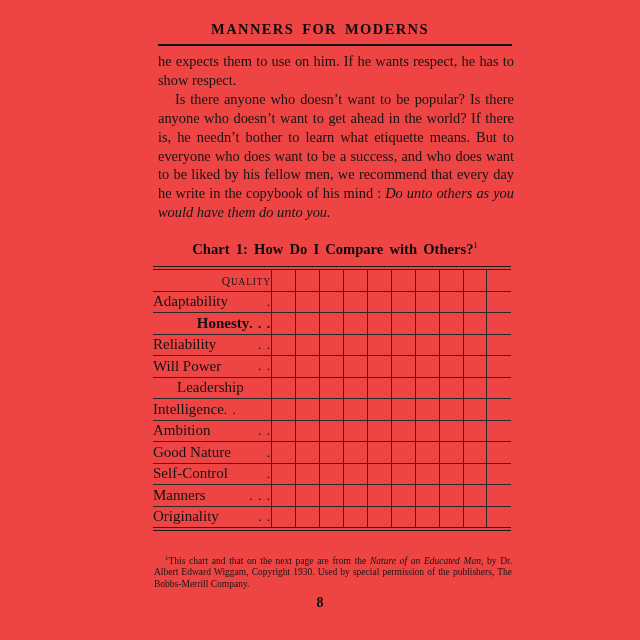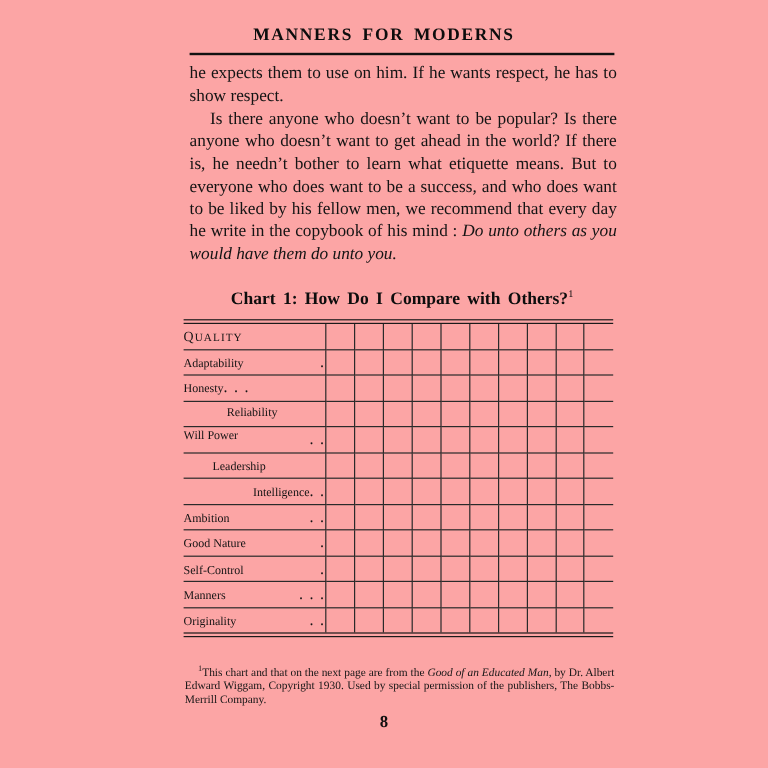--- a/index.html
+++ b/index.html
@@ -14,21 +14,21 @@
     overflow: hidden;
     font-family: "Liberation Serif", "DejaVu Serif", serif;
     color: #131313;
     -webkit-font-smoothing: antialiased;
   }
 
   .page {
     position: relative;
     width: 640px;
     height: 640px;
-    background: #fca5a5;
+    background: #ef4444;
     box-sizing: border-box;
   }
 
   
   .running-head {
     position: absolute;
     left: 0;
     right: 0;
     top: 20px;
     text-align: center;
@@ -135,35 +135,35 @@
     width: 118px;
     border-right: 1.5px solid #222;
     padding-left: 3px;
     padding-right: 4px;
     white-space: nowrap;
     overflow: hidden;
   }
   td.head-label-cell {
     width: 118px;
     border-right: 1.5px solid #222;
-    text-align: left;
+    text-align: right;
     padding-right: 16px;
   }
   .quality-head {
     font-size: 9.3px;
     letter-spacing: 0.9px;
     text-transform: uppercase;
     color: #151515;
   }
   .quality-head .cap {
     font-size: 11.6px;
   }
   .row-label {
     display: inline-block;
-    font-size: 10px;
+    font-size: 15px;
     color: #131313;
   }
   .leader {
     display: inline-block;
     font-size: 13.4px;
     color: #131313;
     letter-spacing: 1px;
   }
   td.grid-cell {
     
@@ -253,39 +253,39 @@
             <td class="grid-cell"></td>
             <td class="grid-cell"></td>
             <td class="grid-cell"></td>
             <td class="grid-cell"></td>
             <td class="grid-cell"></td>
             <td class="grid-cell"></td>
             <td class="grid-cell"></td>
           </tr>
           <tr>
             <td class="label-cell" style="display: table-cell;">
-              <span style="display: flex; align-items: baseline; justify-content: flex-start; width: 100%;">
+              <span style="display: flex; align-items: baseline; justify-content: flex-end; width: 100%; font-weight: bold;">
                 <span class="row-label">Honesty</span>
                 <span class="leader">.   .   .</span>
               </span>
             </td>
             <td class="grid-cell"></td>
             <td class="grid-cell"></td>
             <td class="grid-cell"></td>
             <td class="grid-cell"></td>
             <td class="grid-cell"></td>
             <td class="grid-cell"></td>
             <td class="grid-cell"></td>
             <td class="grid-cell"></td>
             <td class="grid-cell"></td>
             <td class="grid-cell"></td>
           </tr>
           <tr>
             <td class="label-cell" style="display: table-cell;">
-              <span style="display: flex; align-items: center; justify-content: space-between; width: 100%; margin-left: 36px;">
+              <span style="display: flex; align-items: center; justify-content: space-between; width: 100%;">
                 <span class="row-label">Reliability</span>
                 <span class="leader">.   .</span>
               </span>
             </td>
             <td class="grid-cell"></td>
             <td class="grid-cell"></td>
             <td class="grid-cell"></td>
             <td class="grid-cell"></td>
             <td class="grid-cell"></td>
             <td class="grid-cell"></td>
@@ -325,21 +325,21 @@
             <td class="grid-cell"></td>
             <td class="grid-cell"></td>
             <td class="grid-cell"></td>
             <td class="grid-cell"></td>
             <td class="grid-cell"></td>
             <td class="grid-cell"></td>
             <td class="grid-cell"></td>
           </tr>
           <tr>
             <td class="label-cell" style="display: table-cell;">
-              <span style="display: flex; align-items: baseline; justify-content: flex-end; width: 100%;">
+              <span style="display: flex; align-items: baseline; justify-content: flex-start; width: 100%;">
                 <span class="row-label">Intelligence</span>
                 <span class="leader">.   .</span>
               </span>
             </td>
             <td class="grid-cell"></td>
             <td class="grid-cell"></td>
             <td class="grid-cell"></td>
             <td class="grid-cell"></td>
             <td class="grid-cell"></td>
             <td class="grid-cell"></td>
@@ -437,18 +437,18 @@
             <td class="grid-cell"></td>
             <td class="grid-cell"></td>
             <td class="grid-cell"></td>
           </tr>
         </tbody>
     </table>
     <div class="rule-double-bottom"></div>
   </div>
 
   <div class="footnote">
-    <span class="fn-indent"></span><sup>1</sup><span>This chart and that on the next page are from the </span><i>Good of an Educated Man</i><span>, by Dr. Albert Edward Wiggam, Copyright 1930.   Used by special permission of the publishers, The Bobbs-Merrill Company.</span>
+    <span class="fn-indent"></span><sup>1</sup><span>This chart and that on the next page are from the </span><i>Nature of an Educated Man</i><span>, by Dr. Albert Edward Wiggam, Copyright 1930.   Used by special permission of the publishers, The Bobbs-Merrill Company.</span>
   </div>
 
   <div class="folio">8</div>
 
 </div>
 
 </body></html>

